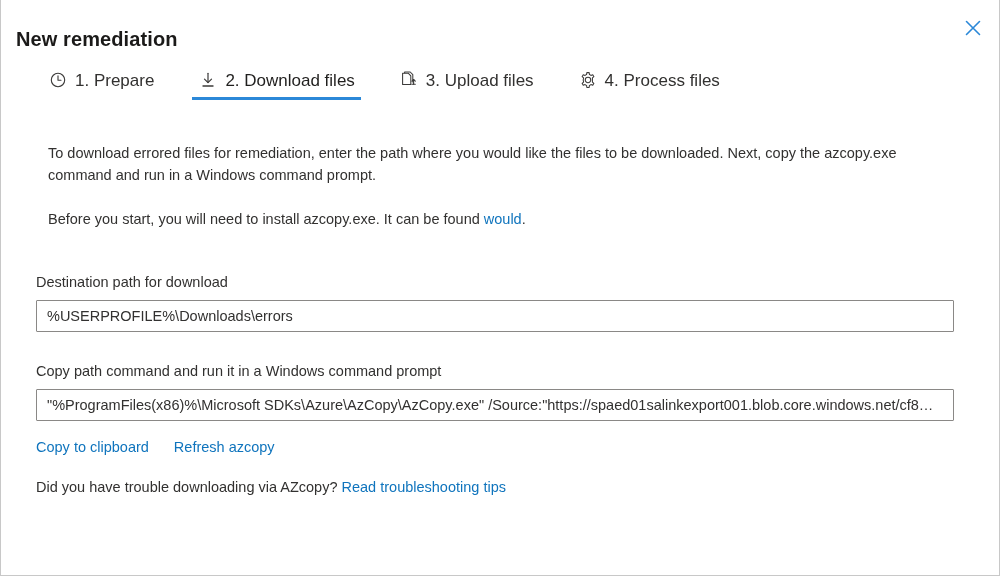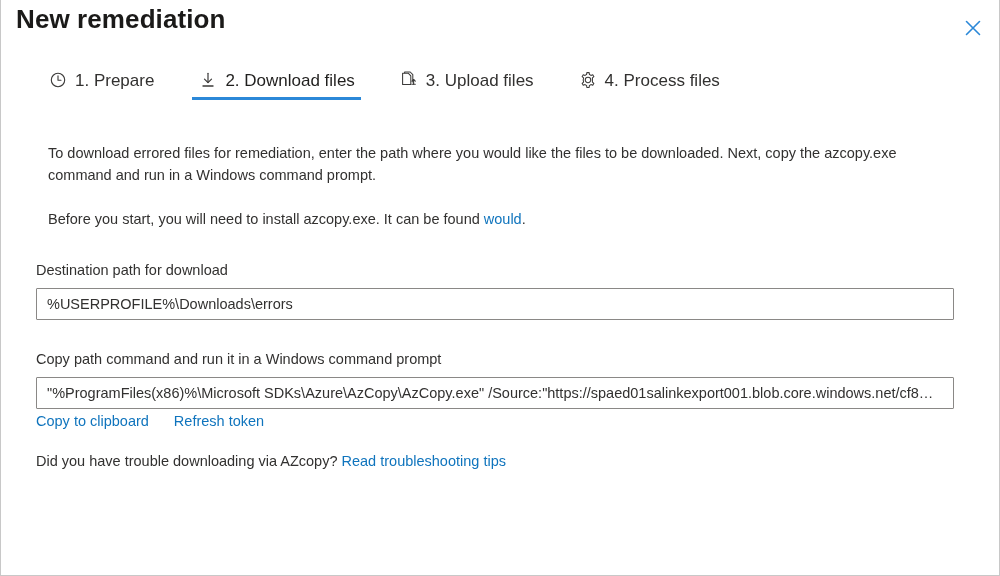--- a/index.html
+++ b/index.html
@@ -25,22 +25,22 @@
   .panel-header {
     position: absolute;
     top: 0;
     left: 0;
     right: 0;
     height: 58px;
   }
   .panel-title {
     position: absolute;
     left: 15px;
-    top: 4px;
-    font-size: 26px;
+    top: 28px;
+    font-size: 20px;
     font-weight: 600;
     color: #1b1a19;
     letter-spacing: 0.1px;
   }
   .close-button {
     position: absolute;
     right: 6px;
     top: 10px;
     width: 40px;
     height: 36px;
@@ -116,21 +116,21 @@
   }
   .link {
     color: #0f74bd;
     text-decoration: none;
     cursor: pointer;
   }
 
   .field-label {
     font-size: 14.5px;
     color: #323130;
-    margin-top: 32px;
+    margin-top: 44px;
     margin-bottom: 10px;
   }
   .field-label.second { margin-top: 31px; }
 
   .text-input {
     box-sizing: border-box;
     display: block;
     width: 918px;
     height: 32px;
     padding: 8px 10px;
@@ -138,21 +138,21 @@
     font-size: 14.5px;
     color: #323130;
     background: #ffffff;
     border: 1px solid #8a8886;
     border-radius: 1px;
     outline: none;
   }
   .text-input::placeholder { color: #a19f9d; }
 
   .link-row {
-    margin-top: 4px;
+    margin-top: 18px;
     display: flex;
     align-items: center;
     gap: 25px;
     font-size: 14.5px;
   }
   .trouble-row {
     margin-top: 24px;
     font-size: 14.5px;
     color: #323130;
   }
@@ -260,21 +260,21 @@
     <p class="para para-2"><span>Before you start, you will need to install azcopy.exe. It can be found </span><a class="link">would</a><span>.</span></p>
 
     <div class="field-label">Destination path for download</div>
     <input class="text-input" type="text" value="%USERPROFILE%\Downloads\errors" style="">
 
     <div class="field-label second">Copy path command and run it in a Windows command prompt</div>
     <input class="text-input" type="text" value="&quot;%ProgramFiles(x86)%\Microsoft SDKs\Azure\AzCopy\AzCopy.exe&quot; /Source:&quot;https://spaed01salinkexport001.blob.core.windows.net/cf8…" style="">
 
     <div class="link-row">
       <a class="link">Copy to clipboard</a>
-      <a class="link">Refresh token</a>
+      <a class="link">Refresh azcopy</a>
     </div>
 
     <div class="trouble-row"><span>Did you have trouble downloading via AZcopy?</span> <a class="link">Read troubleshooting tips</a></div>
 
   </div>
 
 
 </div>
 
 </body></html>

